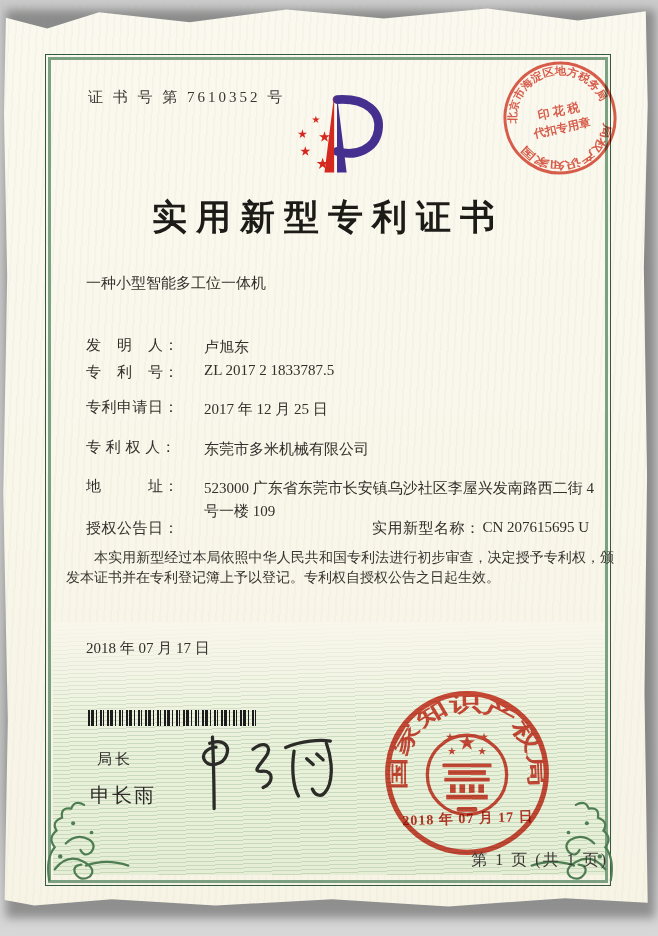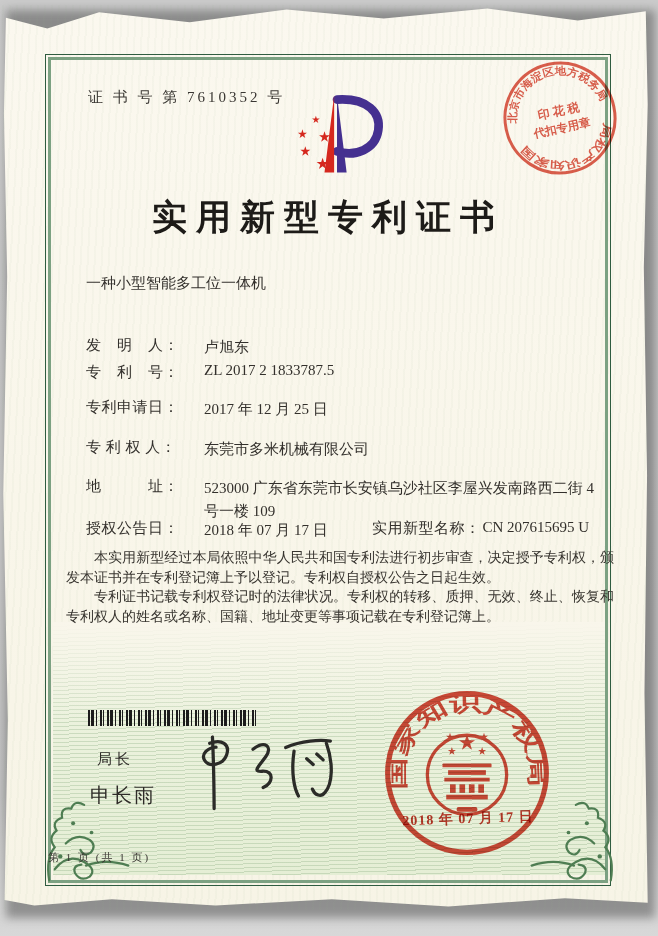--- a/index.html
+++ b/index.html
@@ -24,38 +24,38 @@
   .cert-no{position:absolute;left:88px;top:88px;font-size:15px;letter-spacing:3px;color:#3a3733;}
   .logo{position:absolute;left:278px;top:90px;width:118px;height:96px;}
   .tax-stamp{position:absolute;left:500px;top:58px;width:120px;height:120px;transform:rotate(-12deg);
     color:#d84a38;opacity:.88;mix-blend-mode:multiply;}
   .title{position:absolute;left:48px;top:194px;width:560px;text-align:center;
     font-size:35px;font-weight:bold;letter-spacing:9px;color:#1d1b18;}
   .row{position:absolute;left:86px;font-size:15px;display:flex;color:#33302c;}
   .row .lab{flex:0 0 118px;letter-spacing:.5px;white-space:nowrap;}
   .row .val{max-width:400px;line-height:23px;}
   .r-name{top:272px;} .r-inv{top:336px;} .r-pat{top:359px;align-items:flex-end;} .r-fil{top:398px;}
-  .r-own{top:438px;} .r-addr{top:477px;} .r-grant{top:519px;}
+  .r-own{top:438px;} .r-addr{top:477px;} .r-grant{top:519px;flex-direction:column;}
   .grant-no{position:absolute;left:372px;top:519px;font-size:15px;display:flex;color:#33302c;}
   .grant-no .lab{margin-right:2px;letter-spacing:.5px;}
   .paras{position:absolute;left:66px;top:548px;width:548px;font-size:14px;line-height:19.5px;
     text-align:justify;color:#37342f;}
   .paras p{margin:0;text-indent:2em;}
   .barcode{position:absolute;left:88px;top:710px;width:170px;height:16px;
     background:repeating-linear-gradient(90deg,#1c1c1c 0 2px,transparent 2px 3px,#1c1c1c 3px 6px,transparent 6px 8px,#1c1c1c 8px 9px,transparent 9px 12px,#1c1c1c 12px 14px,transparent 14px 15px,#1c1c1c 15px 16px,transparent 16px 19px);}
   .director-label{position:absolute;left:90px;top:750px;font-size:15px;letter-spacing:3px;color:#2e2b28;margin-left:7px;}
   .director-name{position:absolute;left:90px;top:782px;font-size:20px;letter-spacing:2px;color:#2e2b28;}
   .signature{position:absolute;left:180px;top:726px;width:175px;height:92px;transform:rotate(-3deg);}
   .seal{position:absolute;left:382px;top:688px;width:170px;height:170px;color:#d23b2b;
     opacity:.92;mix-blend-mode:multiply;}
   .seal-date{position:absolute;left:387px;top:810px;width:162px;text-align:center;
     font-size:14px;font-weight:bold;letter-spacing:1px;color:#c43a2c;transform:rotate(-2deg);
     mix-blend-mode:multiply;}
-  .page-footer{position:absolute;left:48px;top:850px;width:560px;text-align:left;
-    font-size:11px;letter-spacing:2px;color:#3a3733;}
+  .page-footer{position:absolute;left:48px;top:850px;width:560px;text-align:right;
+    font-size:16px;letter-spacing:2px;color:#3a3733;}
   svg{display:block;width:100%;height:100%;}
 </style>
 </head>
 <body>
 
 <div class="stage">
   <div class="paper-shadow"></div>
   <div class="paper"></div>
   <div class="waves"></div>
   <div class="frame"></div>
@@ -149,21 +149,20 @@
     <span class="lab">授权公告日：</span>
     <span class="val">2018 年 07 月 17 日</span>
   </div>
   <div class="grant-no">
     <span class="lab">实用新型名称：</span>
     <span class="val">CN 207615695 U</span>
   </div>
 
   <div class="paras">
     <p>本实用新型经过本局依照中华人民共和国专利法进行初步审查，决定授予专利权，颁发本证书并在专利登记簿上予以登记。专利权自授权公告之日起生效。</p>
-    <p>专利证书记载专利权登记时的法律状况。专利权的转移、质押、无效、终止、恢复和专利权人的姓名或名称、国籍、地址变更等事项记载在专利登记簿上。</p>
   </div>
 
   <div class="barcode"></div>
 
   <div class="director-label">局长</div>
   <div class="director-name">申长雨</div>
 
   <div class="signature">
     <svg viewBox="0 0 170 90" fill="none" stroke="#2b2b28" stroke-width="3.2" stroke-linecap="round" stroke-linejoin="round">
       <title>申长雨</title>

